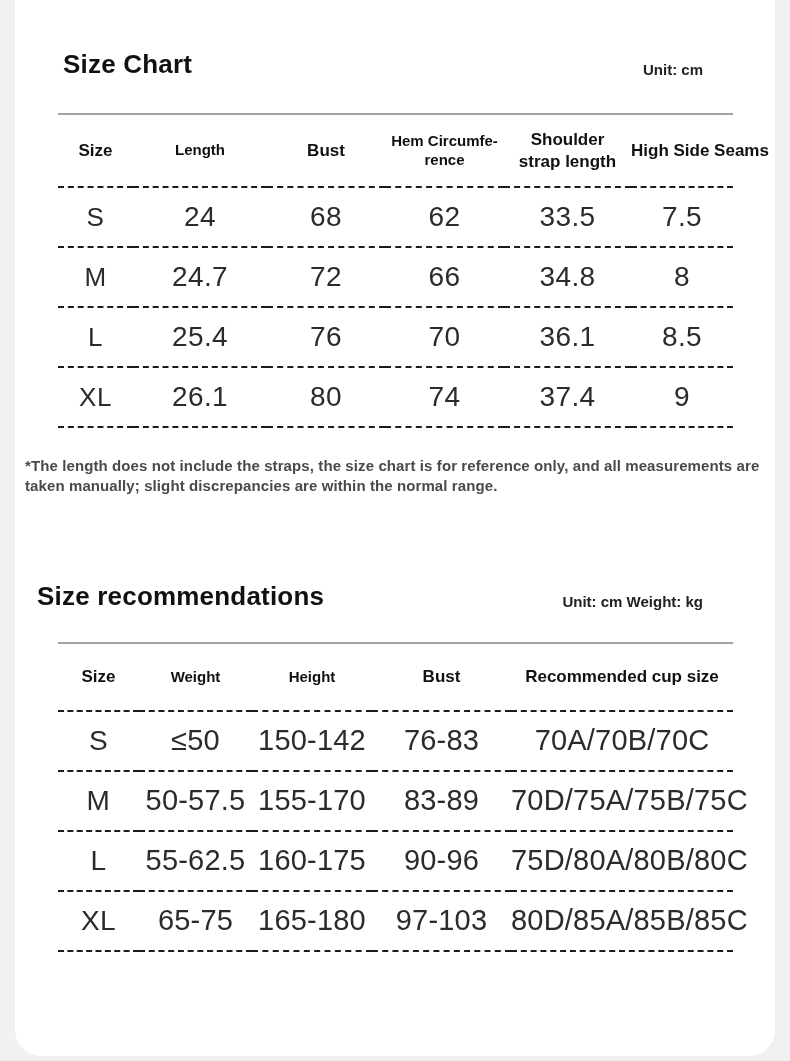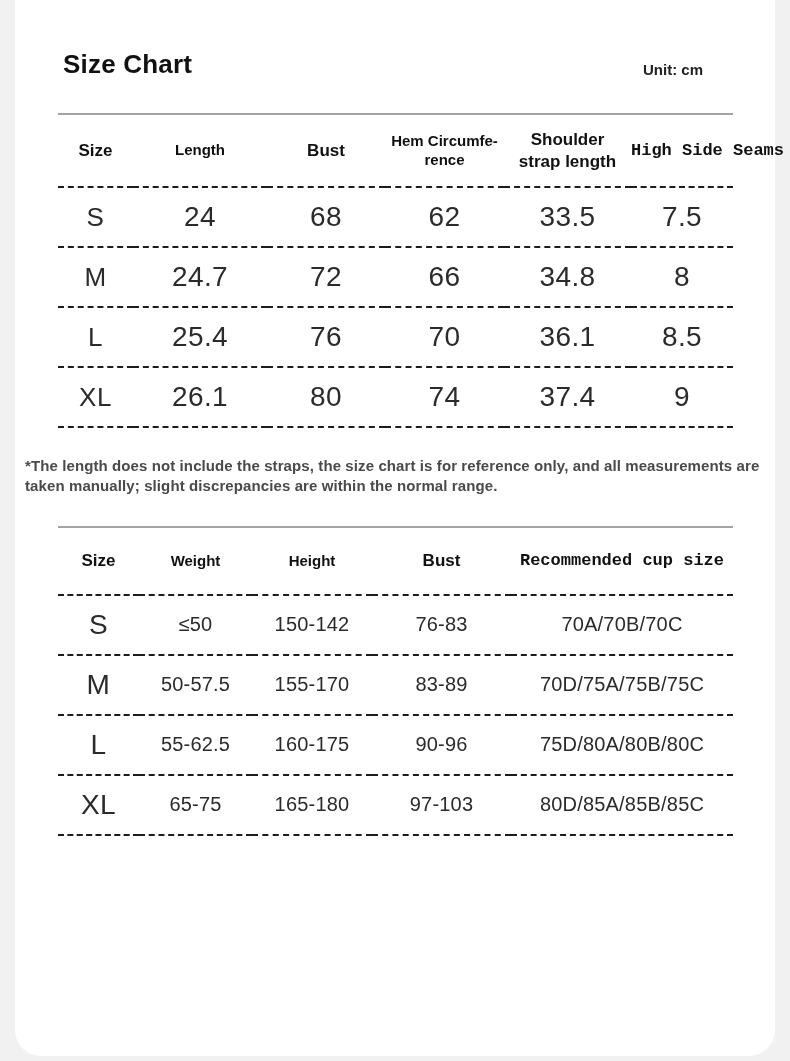--- a/index.html
+++ b/index.html
@@ -63,26 +63,26 @@
   tbody tr:last-child { border-bottom: 2px dashed #1c1c1c; }
   td {
     text-align: center;
     vertical-align: middle;
     font-size: 28px;
     font-weight: 400;
     color: #2b2b2b;
     letter-spacing: 0.4px;
     padding: 0;
   }
-  .reco-table td { font-size: 20px; letter-spacing: 0.2px; }
+  .reco-table td { font-size: 29px; letter-spacing: 0.2px; }
   td.sz { font-size: 26px; letter-spacing: 0.5px; }
   .reco-table td.sz { font-size: 28px; }
   .h-lg { font-size: 17px; }
   .h-sm { font-size: 15px; }
-  .nowrap { white-space: nowrap; font-family: Liberation Mono, monospace; }
+  .nowrap { white-space: nowrap; }
   .note {
     margin: 28px 10px 0 10px;
     font-size: 15px;
     font-weight: 700;
     color: #4a4a4a;
     line-height: 1.33;
     letter-spacing: 0.1px;
   }
 </style>
 </head>
@@ -147,20 +147,24 @@
         <td>80</td>
         <td>74</td>
         <td>37.4</td>
         <td>9</td>
       </tr>
     </tbody>
   </table>
 
   <p class="note">*The length does not include the straps, the size chart is for reference only, and all measurements are taken manually; slight discrepancies are within the normal range.</p>
 
+  <div class="sec-head sec-head-2">
+    <h2 class="sec-title">Size recommendations</h2>
+    <div class="unit">Unit: cm Weight: kg</div>
+  </div>
 
   <table class="reco-table">
     <colgroup>
       <col style="width:81px">
         <col style="width:113px">
         <col style="width:120px">
       <col style="width:139px">
         <col style="width:222px">
     </colgroup>
     <thead>

